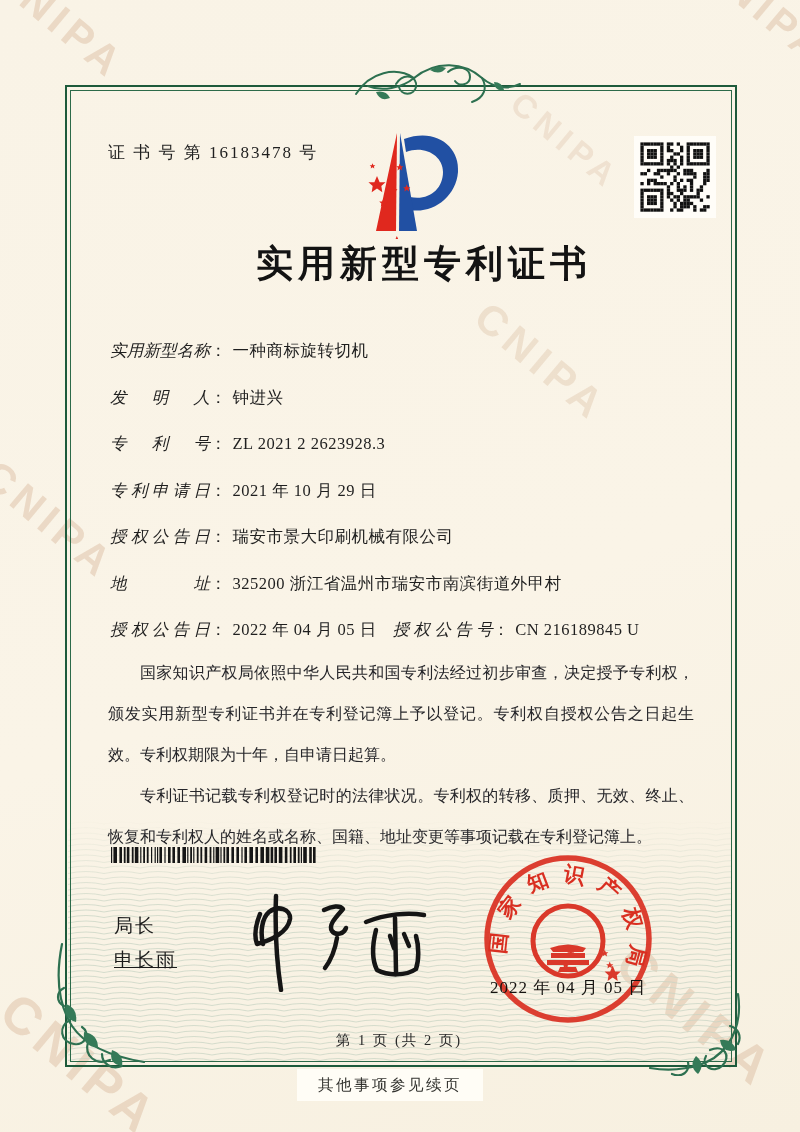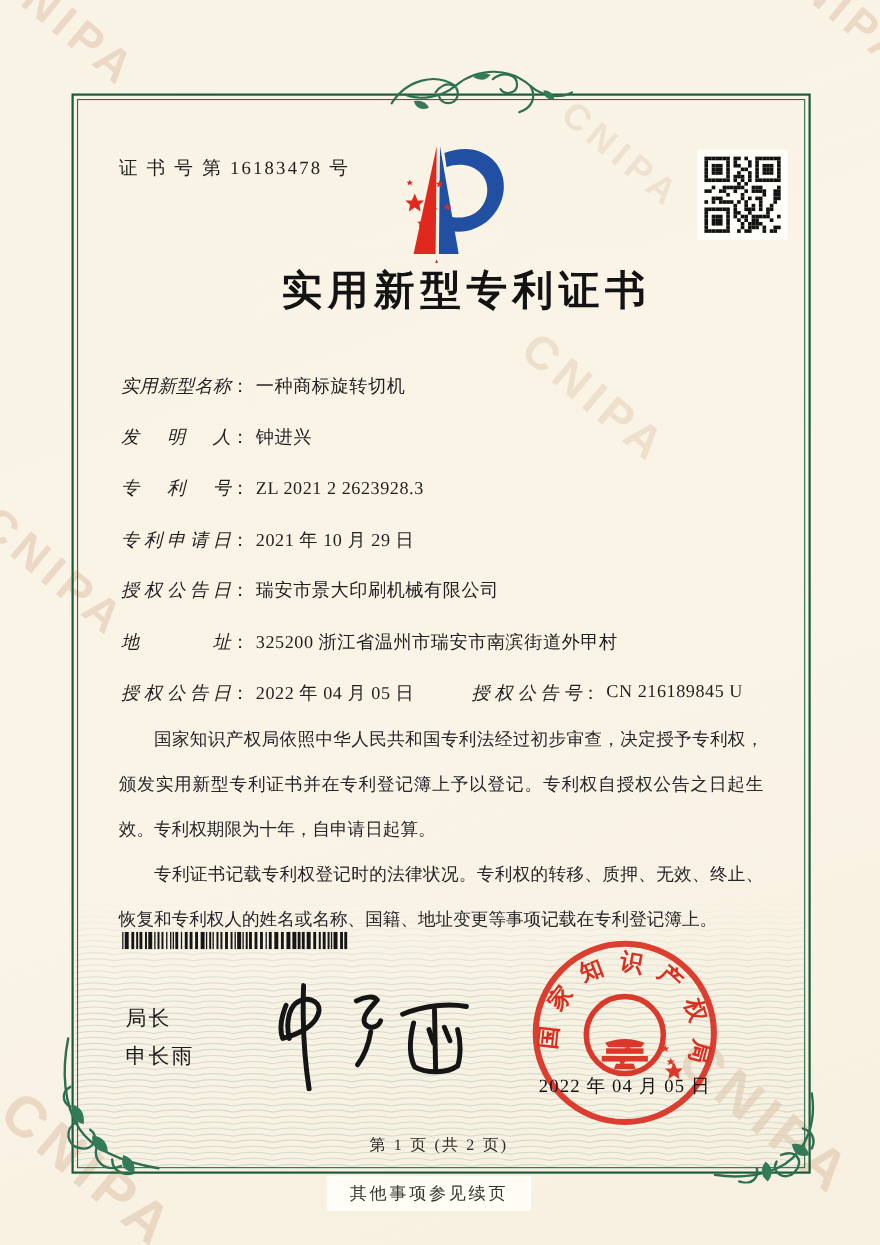--- a/index.html
+++ b/index.html
@@ -33,28 +33,28 @@
   .title{
     position:absolute; left:65px; width:668px; top:239px; text-align:center;
     font-size:37px; font-weight:bold; letter-spacing:5px; color:#131313; z-index:4;padding-left:25px;
   }
   
   .fields{position:absolute; left:110px; top:340px; width:584px; z-index:4; font-size:16.5px;}
   .frow{display:flex; align-items:baseline; height:26px; margin-bottom:20.5px; white-space:nowrap;}
   .flabel{display:inline-block; width:100px; text-align:justify; text-align-last:justify;font-style:italic;}
   .fcolon{display:inline-block; margin-right:6px;}
   .fval{letter-spacing:0.5px;}
-  .grant-second{margin-left:52px; display:flex; align-items:flex-start;}
+  .grant-second{margin-left:16px; display:flex; align-items:center;}
   
   .paras{position:absolute; left:108px; top:652px; width:586px; z-index:4;}
   .paras p{margin:0; font-size:16px; line-height:41px; text-indent:2em; text-align:justify; color:#26262a;}
   
   .barcode{position:absolute; left:111px; top:847px; z-index:4;}
   .sig-title{position:absolute; left:114px; top:913px; font-family:Liberation Mono, monospace; font-size:19px; letter-spacing:2px; z-index:4; color:#1b1b1b;}
-  .sig-name{position:absolute; left:114px; top:947px; font-family:"Liberation Sans",sans-serif; font-size:19px; letter-spacing:2px; z-index:4; color:#1b1b1b;}
+  .sig-name{position:absolute; left:114px; top:947px; font-family:"Liberation Sans",sans-serif; font-size:19px; letter-spacing:2px; z-index:4; color:#1b1b1b;text-decoration:underline;}
   .signature{position:absolute; left:238px; top:888px; z-index:4;}
   .seal{position:absolute; left:480px; top:851px; z-index:4;}
   .seal-date{
     position:absolute; left:480px; top:976px; width:176px; text-align:center;
     font-size:17px; letter-spacing:1px; color:#15120f; z-index:5; white-space:nowrap;
   }
   .page-info{position:absolute; left:65px; width:668px; top:1031px; text-align:center; font-size:14.5px; letter-spacing:2px; z-index:4; color:#2a2a2a;}
   .cont-box{
     position:absolute; left:297px; top:1069px; width:186px; height:32px; background:#fffdf6;
     display:flex; align-items:center; justify-content:center; z-index:4;

